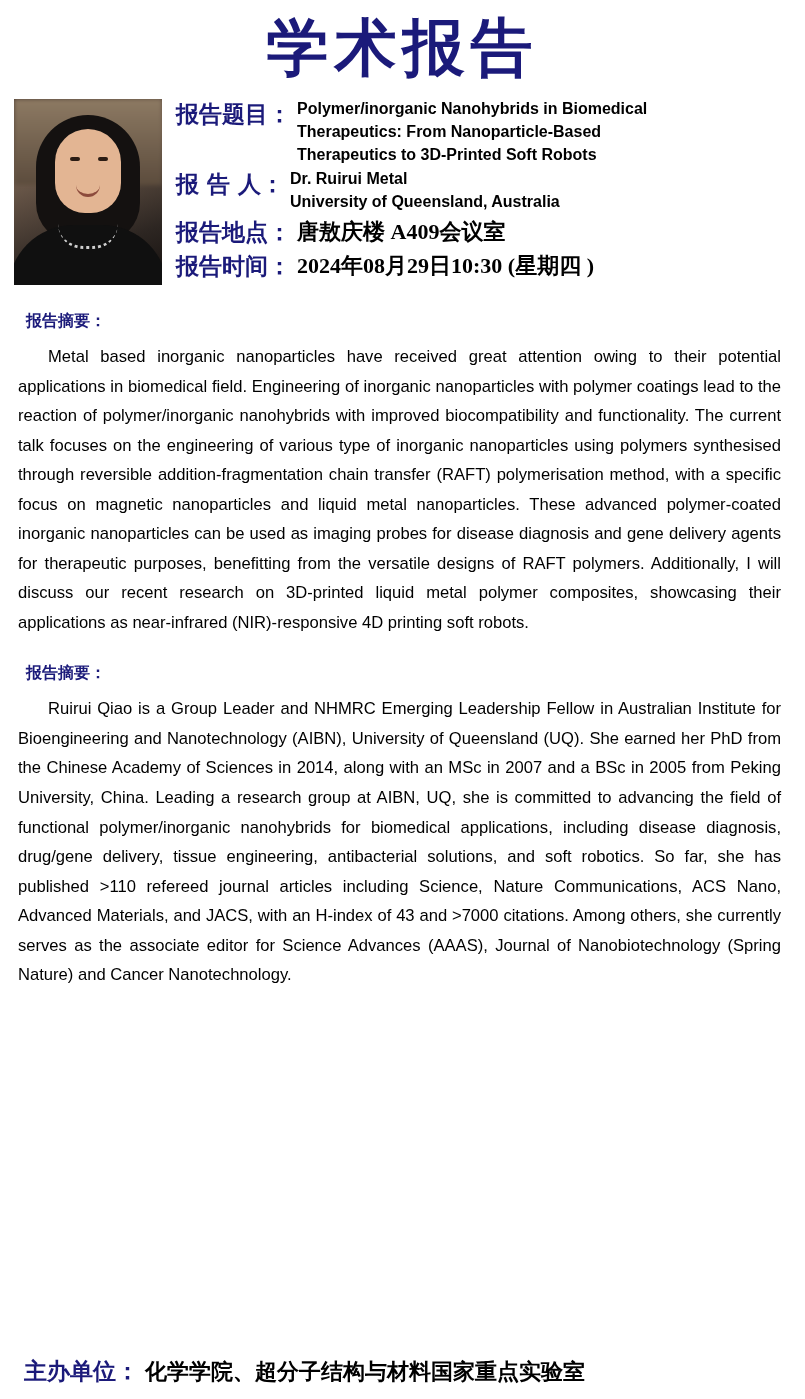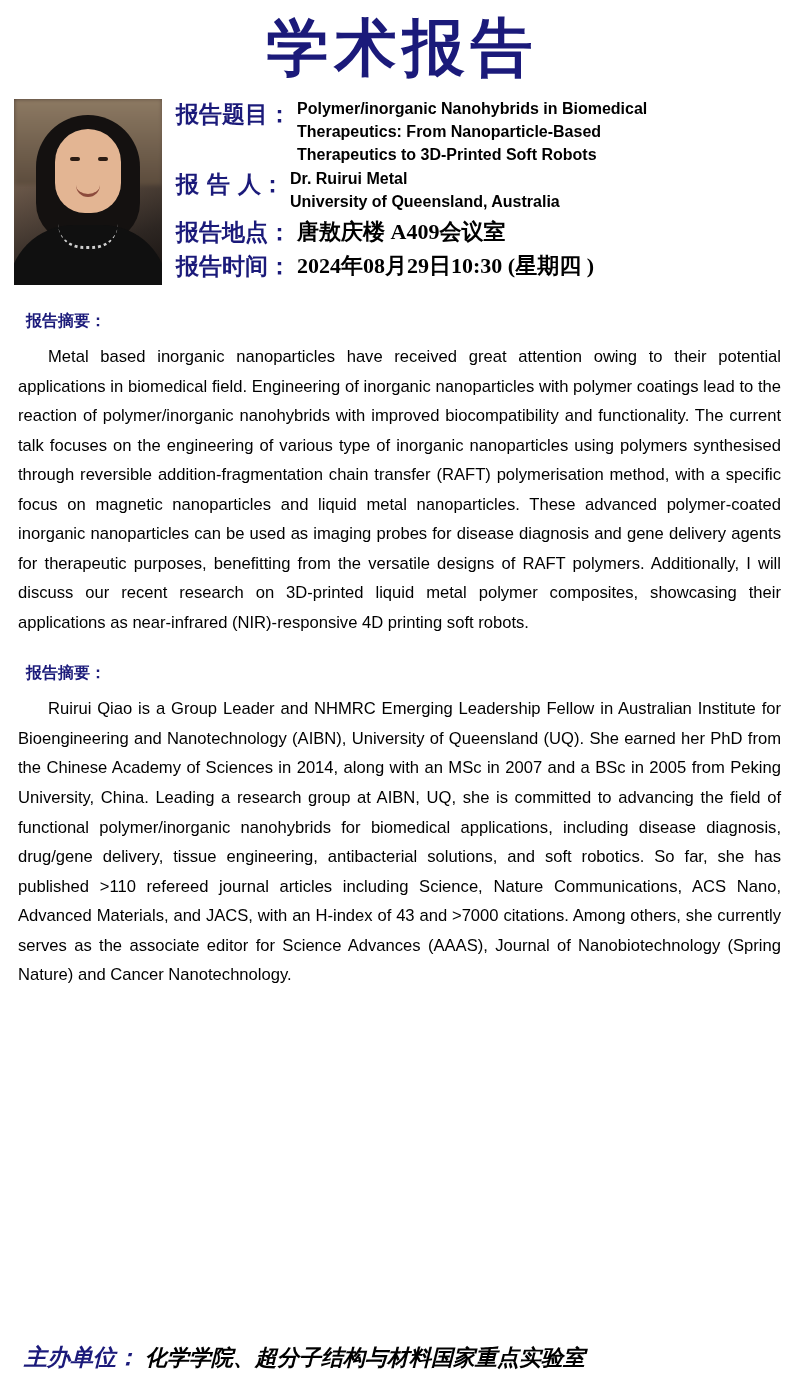--- a/index.html
+++ b/index.html
@@ -169,24 +169,23 @@
     text-justify: inter-word;
     margin: 0 14px 0 8px;
     color: #000;
   }
   .body-text .indent { display: inline-block; width: 30px; }
 
   
   .footer {
     position: absolute;
     left: 24px;
-    bottom: 40px;
+    bottom: 26px;
     display: flex;
     align-items: baseline;
-    font-style: italic;
   }
   .footer-label {
     color: #1b1a7a;
     font-family: "DejaVu Serif", "Liberation Serif", serif;
     font-weight: bold;
     font-size: 23px;
     white-space: nowrap;
   }
   .footer-value {
     font-family: "DejaVu Serif", "Liberation Serif", serif;

